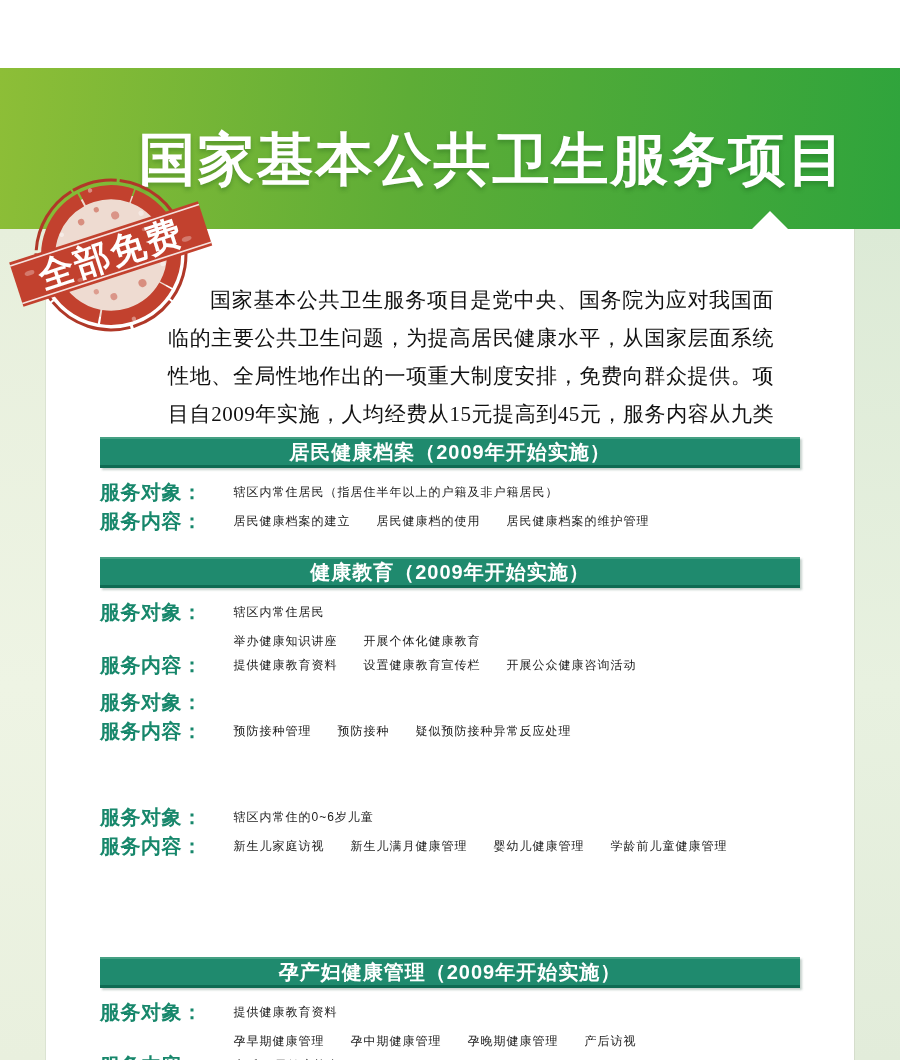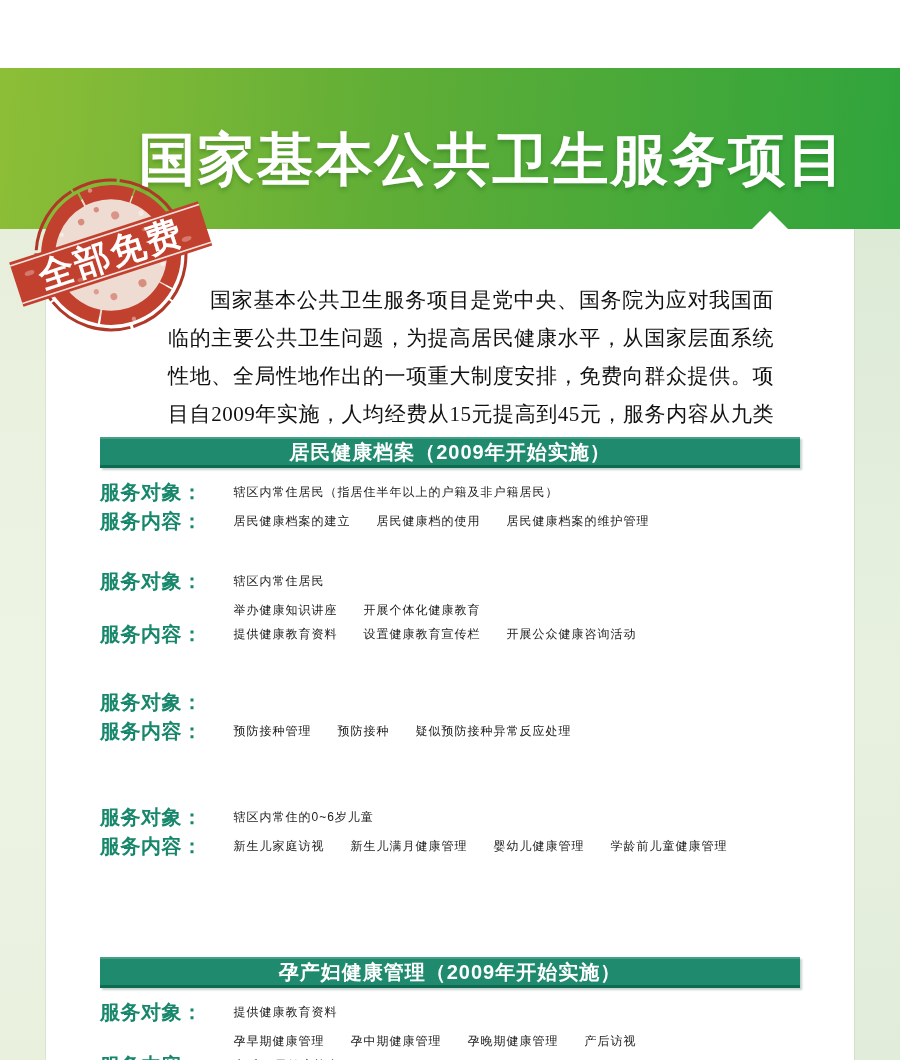--- a/index.html
+++ b/index.html
@@ -151,20 +151,23 @@
       </div>
       <div class="row">
         <span class="row-label">服务内容：</span>
         <div class="row-content">
             <div class="content-line">居民健康档案的建立　　居民健康档的使用　　居民健康档案的维护管理</div>
           </div>
       </div>
     </section>
 
     <section class="service-section">
+      <div class="section-bar">
+        <span class="section-title">健康教育（2009年开始实施）</span>
+      </div>
       <div class="row">
         <span class="row-label">服务对象：</span>
         <div class="row-content">辖区内常住居民</div>
       </div>
       <div class="row">
         <span class="row-label">服务内容：</span>
         <div class="row-content">
             <div class="content-line">举办健康知识讲座　　开展个体化健康教育</div>
             <div class="content-line">提供健康教育资料　　设置健康教育宣传栏　　开展公众健康咨询活动</div>
           </div>

